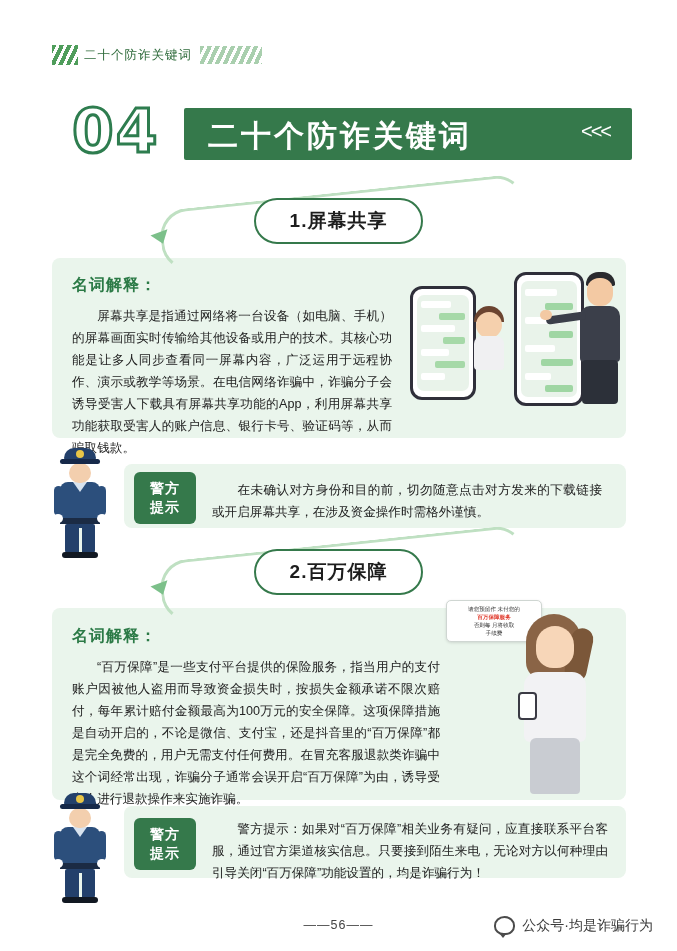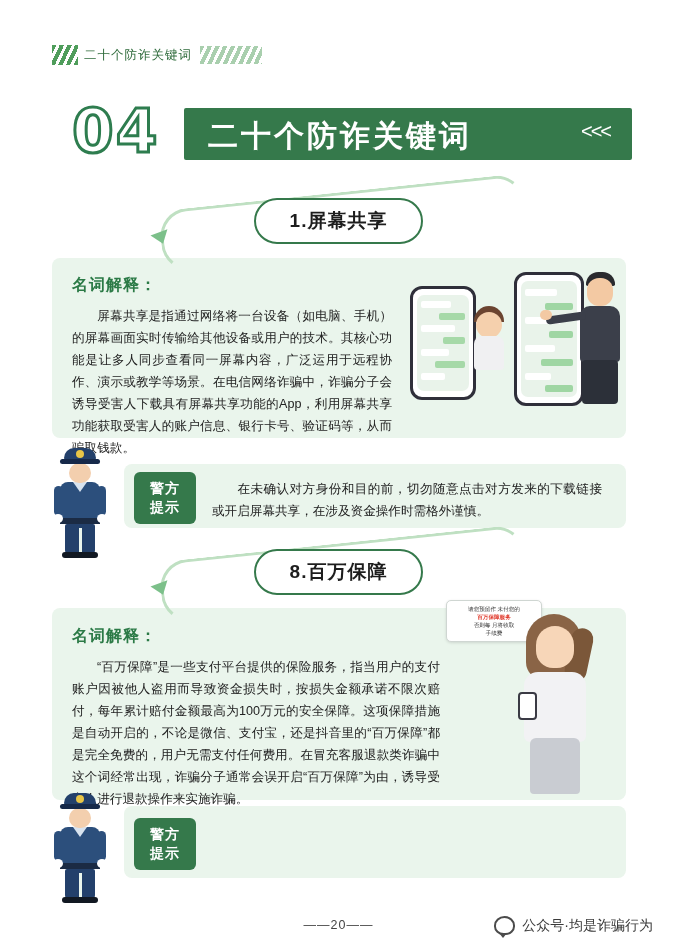--- a/index.html
+++ b/index.html
@@ -427,21 +427,21 @@
     <div class="man-legs" style="left:186px; top:98px;"></div>
     <div style="position:absolute; left:150px; top:52px; width:40px; height:8px; background:#3b3f4a; border-radius:4px; transform:rotate(-8deg);"></div>
     <div style="position:absolute; left:144px; top:48px; width:12px; height:10px; background:#f3c9a3; border-radius:5px;"></div>
   </div>
 
   <div class="tip-box" style="left:124px; top:464px; width:502px; height:64px;"></div>
   <div class="tip-badge" style="left:134px; top:472px;">
     <div>警方</div>
     <div>提示</div>
   </div>
-  <div class="tip-text" style="left:212px; top:479px; width:390px;font-family:Liberation Mono, monospace;"><span class="indent"></span><span>在未确认对方身份和目的前，切勿随意点击对方发来的下载链接或开启屏幕共享，在涉及资金操作时需格外谨慎。</span></div>
+  <div class="tip-text" style="left:212px; top:479px; width:390px;"><span class="indent"></span><span>在未确认对方身份和目的前，切勿随意点击对方发来的下载链接或开启屏幕共享，在涉及资金操作时需格外谨慎。</span></div>
 
   <div class="officer" style="left:52px; top:448px;">
     <div class="of-arm-l"></div>
       <div class="of-arm-r"></div>
     <div class="of-body"></div>
     <div class="of-collar"></div>
     <div class="of-belt"></div>
     <div class="of-legs"></div>
       <div class="of-gap"></div>
     <div class="of-shoes"></div>
@@ -449,21 +449,21 @@
       <div class="of-glove-r"></div>
     <div class="of-face"></div>
     <div class="of-hat"></div>
       <div class="of-hat-brim"></div>
       <div class="of-hat-badge"></div>
   </div>
 
   <div class="pill-wrap" style="top:549px;">
     <div class="pill-swoosh"></div>
     <div class="pill-arrow"></div>
-    <span class="pill">8.百万保障</span>
+    <span class="pill">2.百万保障</span>
   </div>
 
   <div class="panel" style="left:52px; top:608px; width:574px; height:192px;"></div>
   <div class="panel-label" style="left:72px; top:626px;">名词解释：</div>
   <div class="panel-body" style="left:72px; top:656px; width:368px;"><span class="indent"></span><span>“百万保障”是一些支付平台提供的保险服务，指当用户的支付账户因被他人盗用而导致资金损失时，按损失金额承诺不限次赔付，每年累计赔付金额最高为100万元的安全保障。这项保障措施是自动开启的，不论是微信、支付宝，还是抖音里的“百万保障”都是完全免费的，用户无需支付任何费用。在冒充客服退款类诈骗中这个词经常出现，诈骗分子通常会误开启“百万保障”为由，诱导受害人进行退款操作来实施诈骗。</span></div>
 
   <div class="illus2">
     <div class="sms-card">
       <div>请您预留作 未付您的</div>
       <div class="sms-hl">百万保障服务</div>
@@ -476,37 +476,38 @@
     <div class="w-body"></div>
     <div class="w-legs"></div>
     <div class="w-phone"></div>
   </div>
 
   <div class="tip-box" style="left:124px; top:806px; width:502px; height:72px;"></div>
   <div class="tip-badge" style="left:134px; top:818px;">
     <div>警方</div>
     <div>提示</div>
   </div>
+  <div class="tip-text" style="left:212px; top:818px; width:396px;"><span class="indent"></span><span>警方提示：如果对“百万保障”相关业务有疑问，应直接联系平台客服，通过官方渠道核实信息。只要接到陌生来电，无论对方以何种理由引导关闭“百万保障”功能设置的，均是诈骗行为！</span></div>
 
   <div class="officer" style="left:52px; top:793px;">
     <div class="of-arm-l"></div>
       <div class="of-arm-r"></div>
     <div class="of-body"></div>
     <div class="of-collar"></div>
     <div class="of-belt"></div>
     <div class="of-legs"></div>
       <div class="of-gap"></div>
     <div class="of-shoes"></div>
     <div class="of-glove-l"></div>
       <div class="of-glove-r"></div>
     <div class="of-face"></div>
     <div class="of-hat"></div>
       <div class="of-hat-brim"></div>
       <div class="of-hat-badge"></div>
   </div>
 
-  <div class="pagenum">——20——</div>
+  <div class="pagenum">——56——</div>
   <div class="wm">
     <span class="wm-icon"></span>
     <span>公众号·均是诈骗行为</span>
   </div>
 
 </div>
 
 </body></html>

